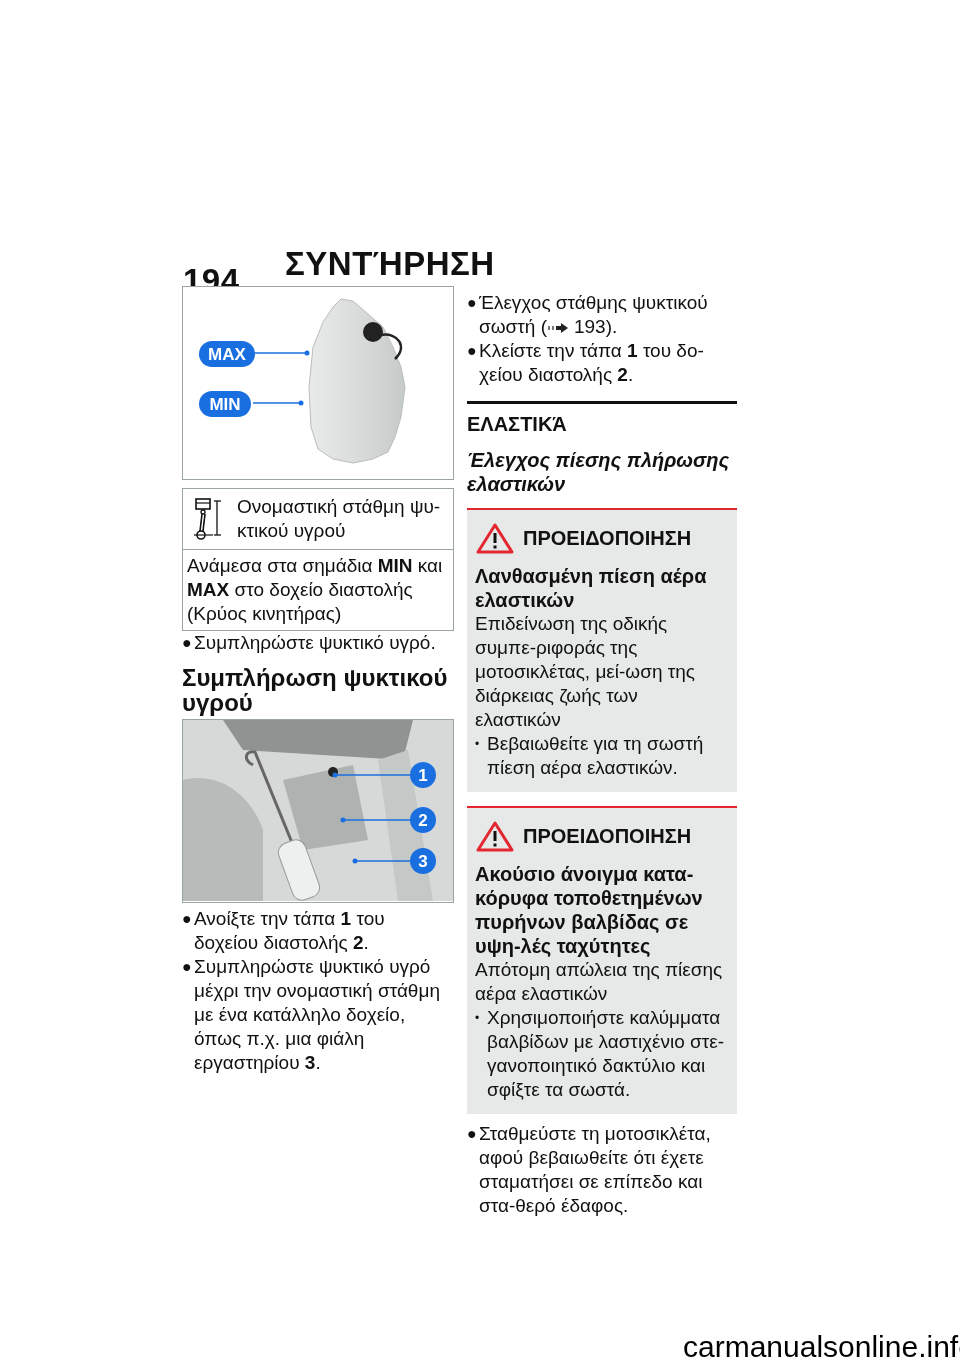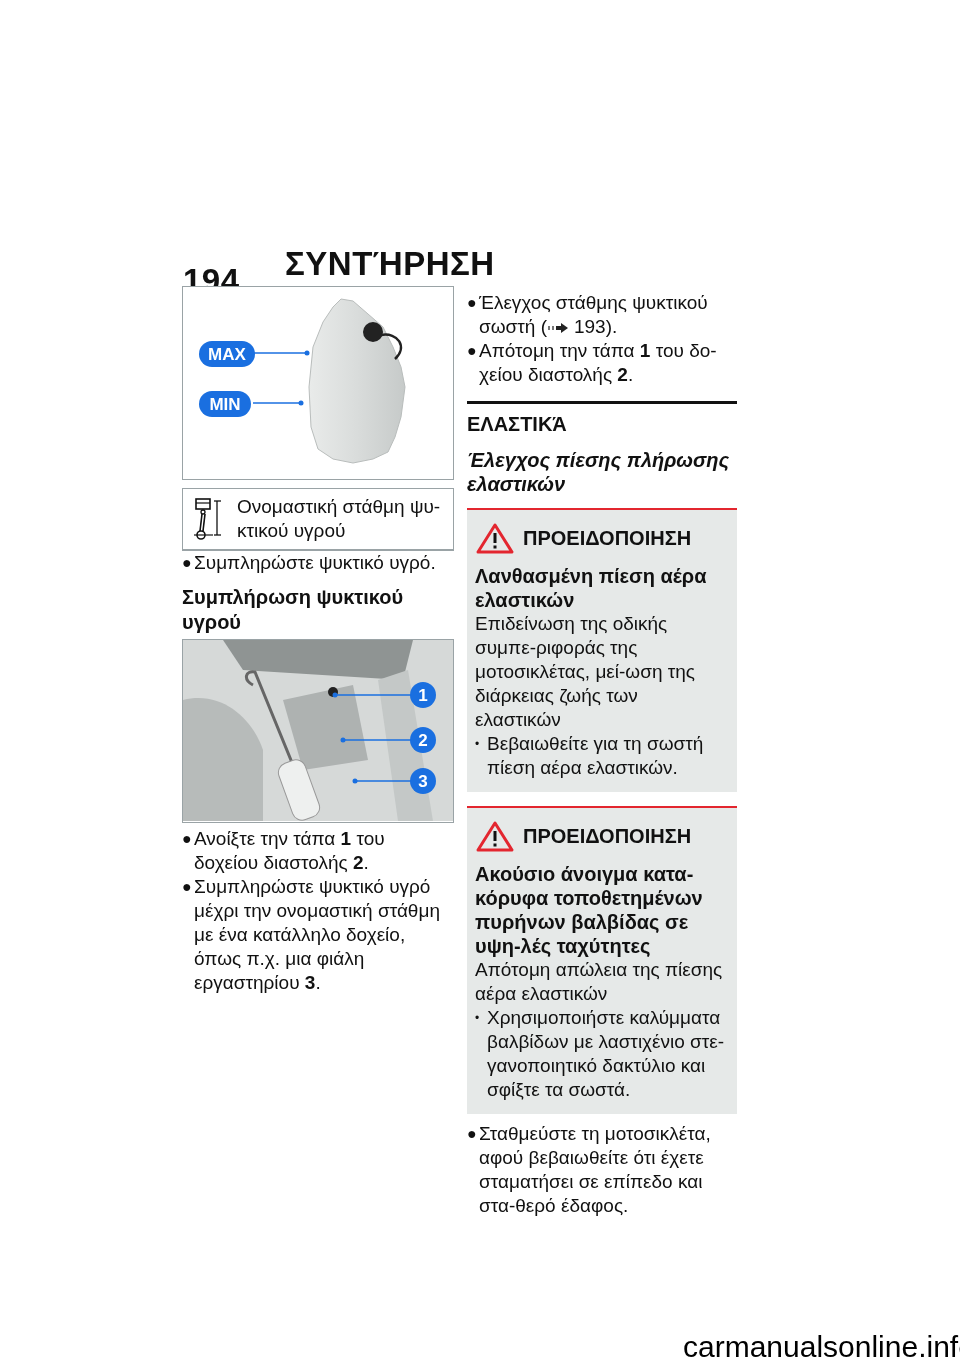--- a/index.html
+++ b/index.html
@@ -21,21 +21,21 @@
   .spec-table { border:1.5px solid #9aa3a6; box-sizing:border-box; margin-top:8px; }
   .spec-row1 { display:flex; padding:6px 6px 6px 10px; border-bottom:1.5px solid #9aa3a6; }
   .spec-icon { width:34px; height:48px; flex:none; margin-right:10px; }
   .spec-label { font-size:19px; line-height:24px; }
   .spec-row2 { padding:4px 6px 4px 4px; font-size:19px; line-height:24px; }
 
   p, .txt { font-size:19px; line-height:24px; margin:0; }
   .bullet { display:flex; font-size:19px; line-height:24px; }
   .bullet .dot { flex:none; width:12px; font-size:16px; line-height:24px; }
   .bullet .btxt { flex:1; }
-  .subhead { font-weight:bold; font-size:20px; line-height:25px; margin-top:10px; }
+  .subhead { font-weight:bold; font-size:24px; line-height:25px; margin-top:10px; }
 
   .section-rule { height:3px; background:#111; margin-top:14px; }
   .section-title { font-weight:bold; font-size:20px; line-height:24px; margin-top:8px; }
   .red-rule { height:2px; background:#e3262f; }
 
   .warn { background:#e6e9e8; padding:10px 10px 12px 8px; margin-top:0; }
   .warn-head { display:flex; align-items:center; margin-top:2px; }
   .warn-head svg { flex:none; margin-right:8px; }
   .warn-title { font-weight:bold; font-size:20px; }
   .warn-sub { font-weight:bold; font-size:20px; line-height:24px; margin-top:10px; }
@@ -82,20 +82,23 @@
         <circle cx="10" cy="17" r="2" fill="none" stroke="#111" stroke-width="1.3"></circle>
         <line x1="9" y1="19" x2="7" y2="36" stroke="#111" stroke-width="1.6"></line>
         <line x1="12" y1="19" x2="10" y2="36" stroke="#111" stroke-width="1.6"></line>
         <circle cx="8" cy="40" r="4" fill="none" stroke="#111" stroke-width="1.6"></circle>
         <line x1="1" y1="40" x2="20" y2="40" stroke="#111" stroke-width="1.2"></line>
         <line x1="24" y1="6" x2="24" y2="40" stroke="#111" stroke-width="1.3"></line>
         <line x1="21" y1="6" x2="28" y2="6" stroke="#111" stroke-width="1.3"></line>
         <line x1="21" y1="40" x2="28" y2="40" stroke="#111" stroke-width="1.3"></line>
       </svg>
       <div class="spec-label">Ονομαστική στάθμη ψυ-κτικού υγρού</div>
+    </div>
+    <div class="spec-row2">
+      <span>Ανάμεσα στα σημάδια </span><b>MIN</b><span> και </span><br><b>MAX</b><span> στο δοχείο διαστολής (Κρύος κινητήρας)</span>
     </div>
   </div>
 
   <div class="bullet">
     <span class="dot">●</span>
     <span class="btxt">Συμπληρώστε ψυκτικό υγρό.</span>
   </div>
   <div class="subhead">Συμπλήρωση ψυκτικού υγρού</div>
 
   <div class="figure fig2">
@@ -139,21 +142,21 @@
     <span class="dot">●</span>
     <span class="btxt"><span>Έλεγχος στάθμης ψυκτικού σωστή (</span><svg width="22" height="12" viewBox="0 0 22 12" style="vertical-align:middle;margin:0 4px 0 1px;">
           <rect x="0" y="4" width="2" height="4" fill="#777"></rect>
           <rect x="4" y="4" width="2" height="4" fill="#777"></rect>
           <rect x="8" y="4" width="6" height="4" fill="#222"></rect>
           <path d="M13 1 L20 6 L13 11 Z" fill="#222"></path>
         </svg><span>193</span><span>).</span></span>
   </div>
   <div class="bullet">
     <span class="dot">●</span>
-    <span class="btxt"><span>Απότομη την τάπα </span><b>1</b><span> του δο-χείου διαστολής </span><b>2</b><span>.</span></span>
+    <span class="btxt"><span>Κλείστε την τάπα </span><b>1</b><span> του δο-χείου διαστολής </span><b>2</b><span>.</span></span>
   </div>
 
   <div class="section-rule"></div>
   <div class="section-title">ΕΛΑΣΤΙΚΆ</div>
   <div class="section-title" style="margin-top:12px;font-style:italic;">Έλεγχος πίεσης πλήρωσης ελαστικών</div>
 
   <div class="red-rule" style="margin-top:12px;"></div>
   <div class="warn">
     <div class="warn-head">
       <svg width="40" height="32" viewBox="0 0 40 32">

